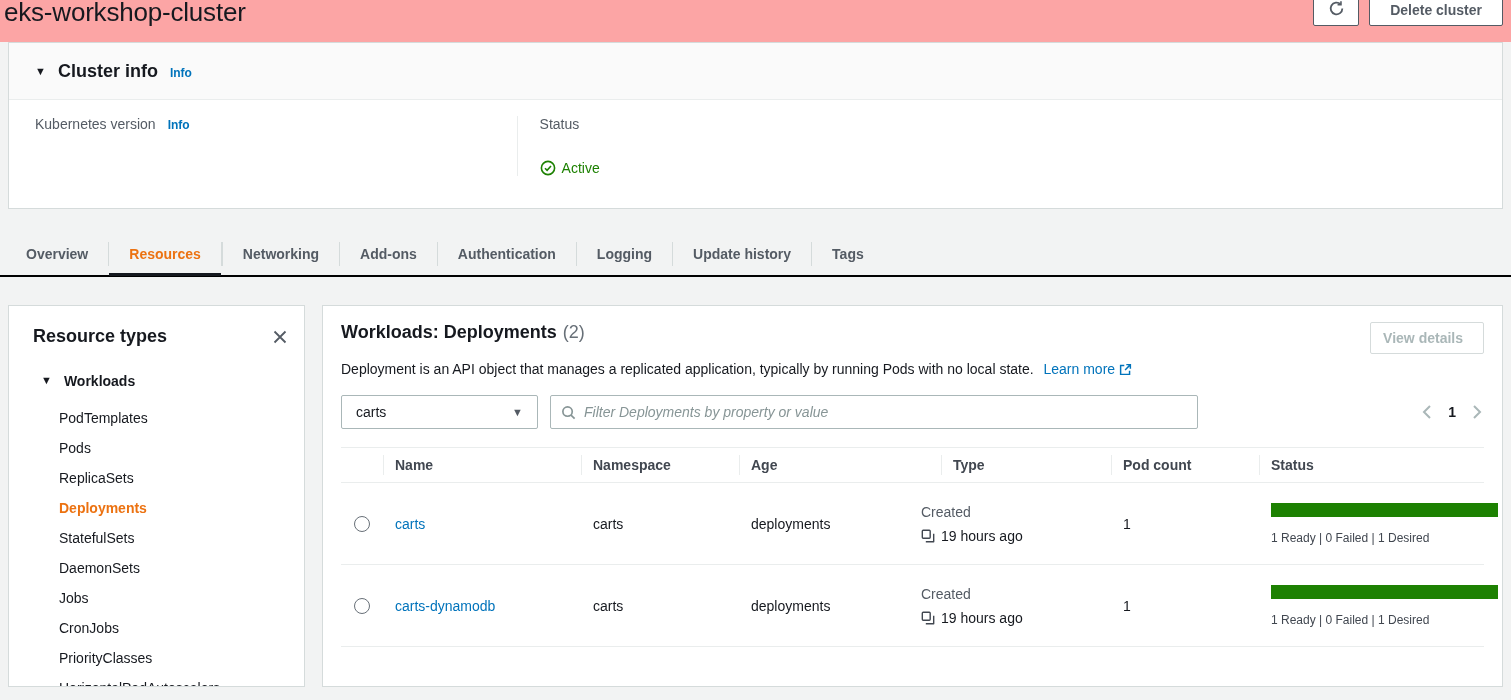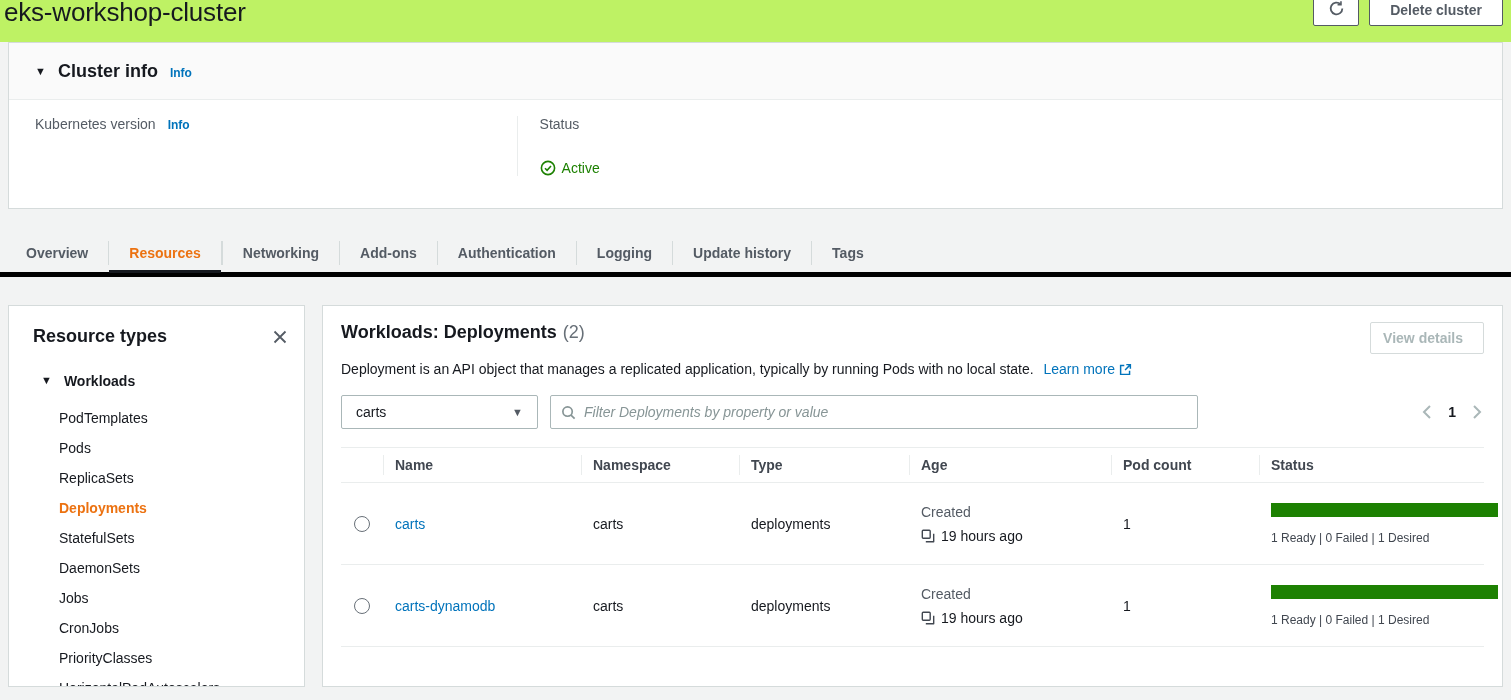--- a/index.html
+++ b/index.html
@@ -4,21 +4,21 @@
 <style>
   * { margin:0; padding:0; box-sizing:border-box; }
   html,body { width:1511px; height:700px; overflow:hidden; }
   body {
     font-family:"Liberation Sans", sans-serif;
     font-size:14px; color:#16191f;
     background:#f2f3f3;
   }
   
   .page-header {
-    background:#bef264;
+    background:#fca5a5;
     height:42px;
     display:flex; align-items:flex-start;
     padding:0 8px 0 4px;
   }
   .page-title { font-size:26px; font-weight:400; line-height:30px; margin-top:-3px; letter-spacing:-0.2px; }
   .header-actions { margin-left:auto; display:flex; gap:10px; margin-top:-6px; }
   .btn {
     background:#fff; border:1px solid #545b64; color:#545b64;
     font-weight:bold; font-size:14px; height:32px; padding:0 20px;
     border-radius:2px; cursor:pointer; font-family:inherit;
@@ -38,21 +38,21 @@
   .caret { font-size:11px; color:#16191f; margin-right:12px; position:relative; top:-2px; }
   .info-link { color:#0073bb; font-size:12px; font-weight:bold; margin-left:12px; cursor:pointer; text-decoration:none; }
   .cluster-body { display:flex; padding:16px 0 32px 0; }
   .cluster-col { width:34%; padding:0 20px 0 26px; }
   .cluster-col + .cluster-col { border-left:1px solid #eaeded; padding-left:22px; width:34%; }
   .cluster-col:last-child { width:32%; }
   .field-label { color:#545b64; display:flex; align-items:baseline; }
   .field-value { margin-top:11px; }
   .status-active { color:#1d8102; display:flex; align-items:center; gap:6px;margin-top:28px; }
   
-  .tabs { margin-top:24px; display:flex; align-items:stretch; padding-left:6px; border-bottom:5px solid #000000; height:44px; }
+  .tabs { margin-top:24px; display:flex; align-items:stretch; padding-left:6px; border-bottom:2px solid #000000; height:44px; }
   .tab {
     padding:0 20px; display:flex; align-items:center;
     font-weight:bold; color:#545b64; cursor:pointer; position:relative; white-space:nowrap;
   }
   .tab-sep { width:1px; background:#d5dbdb; height:24px; align-self:center; }
   .tab.active { color:#ec7211; }
   .tab.active::after {
     content:""; position:absolute; left:0; right:0; bottom:-1px; height:3px; background:#16191f;
   }
   
@@ -254,22 +254,22 @@
             </svg>
         </span>
       </div>
     </div>
 
     <div class="table">
       <div class="thead">
         <div class="th col-sel"></div>
         <div class="th col-name">Name</div>
         <div class="th col-ns">Namespace</div>
+        <div class="th col-age">Age</div>
         <div class="th col-type">Type</div>
-        <div class="th col-age">Age</div>
         <div class="th col-pods">Pod count</div>
         <div class="th col-status">Status</div>
       </div>
 
       <div class="row">
         <div class="cell col-sel">
             <span class="radio"></span>
           </div>
         <div class="cell col-name"><a class="name-link">carts</a></div>
         <div class="cell col-ns">carts</div>

